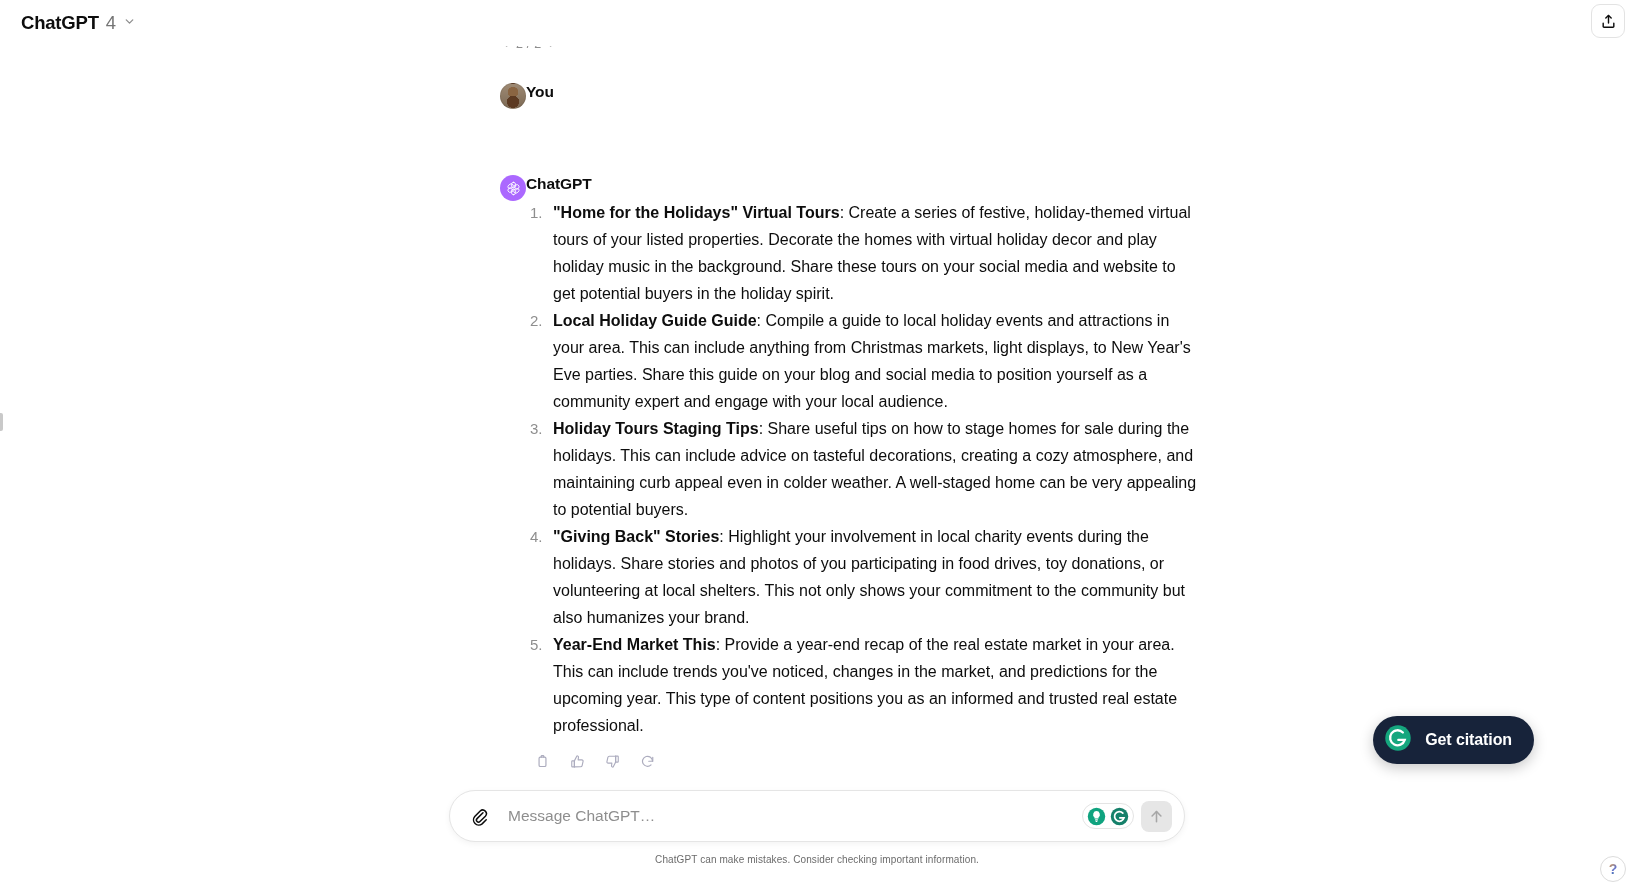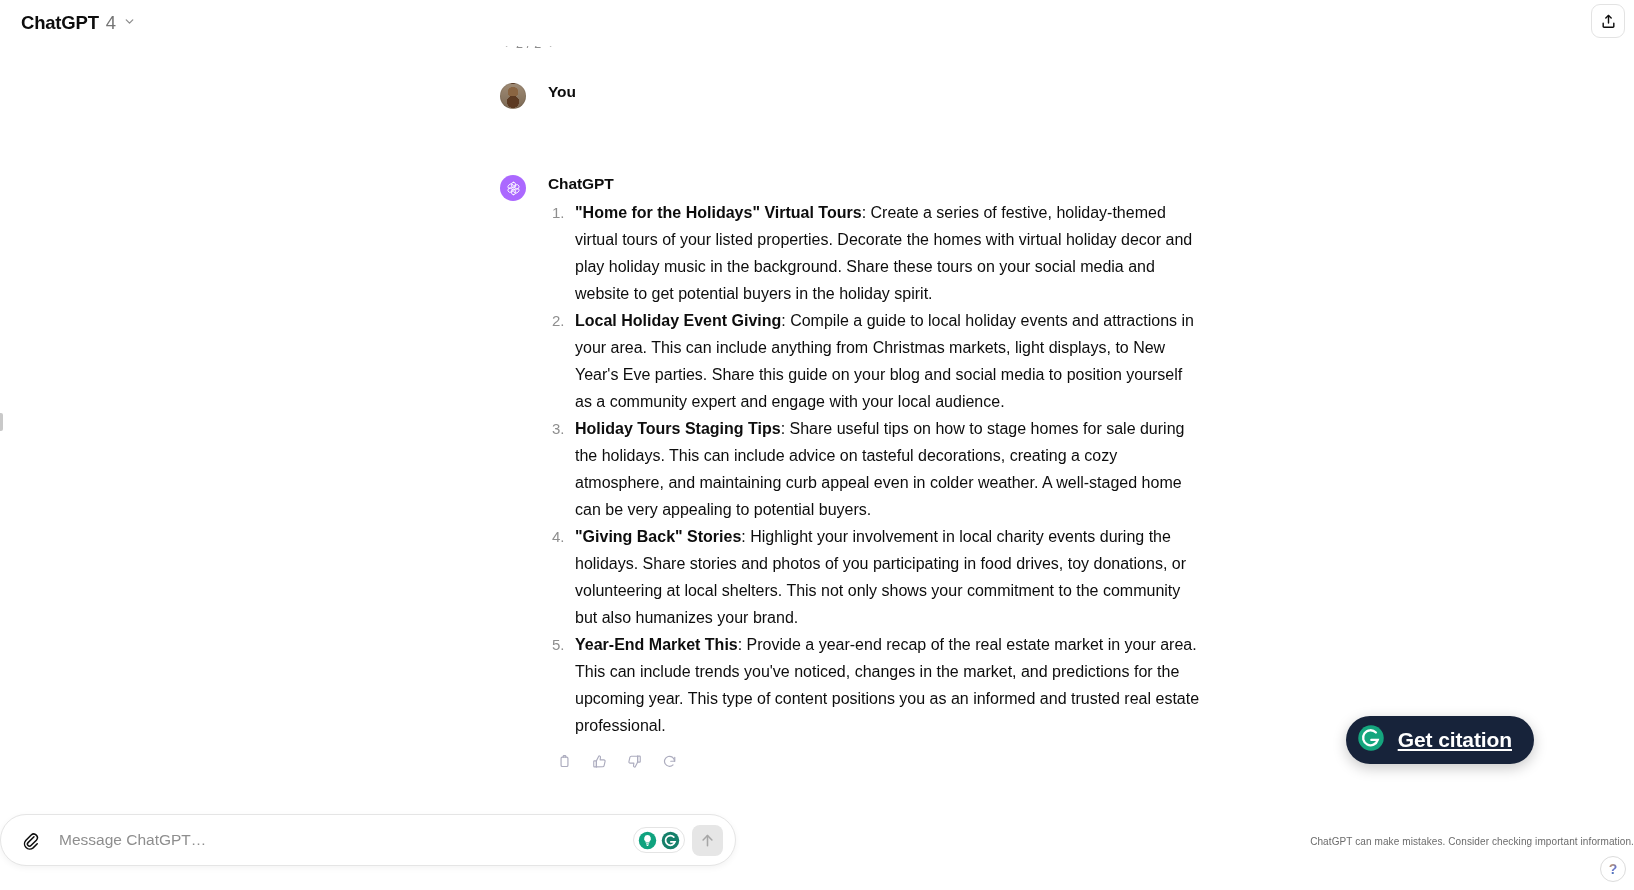--- a/index.html
+++ b/index.html
@@ -130,21 +130,20 @@
     font-size: 12px;
     line-height: 1;
     color: #b4b4b4;
     padding: 1px 2px;
   }
   .pager-count { font-size: 12.5px; color: #8e8e8e; letter-spacing: 0.2px; }
 
   
   .msg {
     display: flex;
-    gap: 22px;
     padding-top: 26px;
   }
   .msg.assistant { padding-top: 64px; }
 
   .avatar {
     width: 26px;
     height: 26px;
     border-radius: 50%;
     flex: 0 0 26px;
     margin-top: 2px;
@@ -228,23 +227,22 @@
 
   
   .composer-wrap {
     position: absolute;
     left: 0;
     bottom: 0;
     width: 1634px;
     height: 110px;
     background: #ffffff;
     display: flex;
-    flex-direction: row;
-    align-items: center;
-    justify-content: space-between;
+    flex-direction: column;
+    align-items: center;
   }
   .composer {
     position: relative;
     width: 736px;
     height: 52px;
     margin-top: 10px;
     background: #ffffff;
     border: 1px solid #e5e5e5;
     border-radius: 26px;
     box-shadow: 0 2px 6px rgba(0,0,0,0.05);
@@ -324,25 +322,24 @@
     padding: 0 22px 0 10px;
     background: #1f2937;
     background: #17233a;
     border-radius: 26px;
     box-shadow: 0 4px 14px rgba(0,0,0,0.22);
     cursor: pointer;
     z-index: 60;
   }
   .citation-label {
     color: #ffffff;
-    font-size: 21px;
+    font-size: 16px;
     font-weight: 700;
     letter-spacing: -0.1px;
     white-space: nowrap;
-    text-decoration: underline;
   }
 
   
   .help-btn {
     position: absolute;
     right: 8px;
     bottom: 8px;
     width: 26px;
     height: 26px;
     border-radius: 50%;
@@ -428,21 +425,21 @@
         </div>
 
         <div class="msg-body">
           <div class="msg-author">ChatGPT</div>
 
           <ol class="answer-list">
             <li>
               <b>"Home for the Holidays" Virtual Tours</b><span>: Create a series of festive, holiday-themed virtual tours of your listed properties. Decorate the homes with virtual holiday decor and play holiday music in the background. Share these tours on your social media and website to get potential buyers in the holiday spirit.</span>
             </li>
             <li>
-              <b>Local Holiday Event Giving</b><span>: Compile a guide to local holiday events and attractions in your area. This can include anything from Christmas markets, light displays, to New Year's Eve parties. Share this guide on your blog and social media to position yourself as a community expert and engage with your local audience.</span>
+              <b>Local Holiday Guide Guide</b><span>: Compile a guide to local holiday events and attractions in your area. This can include anything from Christmas markets, light displays, to New Year's Eve parties. Share this guide on your blog and social media to position yourself as a community expert and engage with your local audience.</span>
             </li>
             <li>
               <b>Holiday Tours Staging Tips</b><span>: Share useful tips on how to stage homes for sale during the holidays. This can include advice on tasteful decorations, creating a cozy atmosphere, and maintaining curb appeal even in colder weather. A well-staged home can be very appealing to potential buyers.</span>
             </li>
             <li>
               <b>"Giving Back" Stories</b><span>: Highlight your involvement in local charity events during the holidays. Share stories and photos of you participating in food drives, toy donations, or volunteering at local shelters. This not only shows your commitment to the community but also humanizes your brand.</span>
             </li>
             <li>
               <b>Year-End Market This</b><span>: Provide a year-end recap of the real estate market in your area. This can include trends you've noticed, changes in the market, and predictions for the upcoming year. This type of content positions you as an informed and trusted real estate professional.</span>
             </li>

